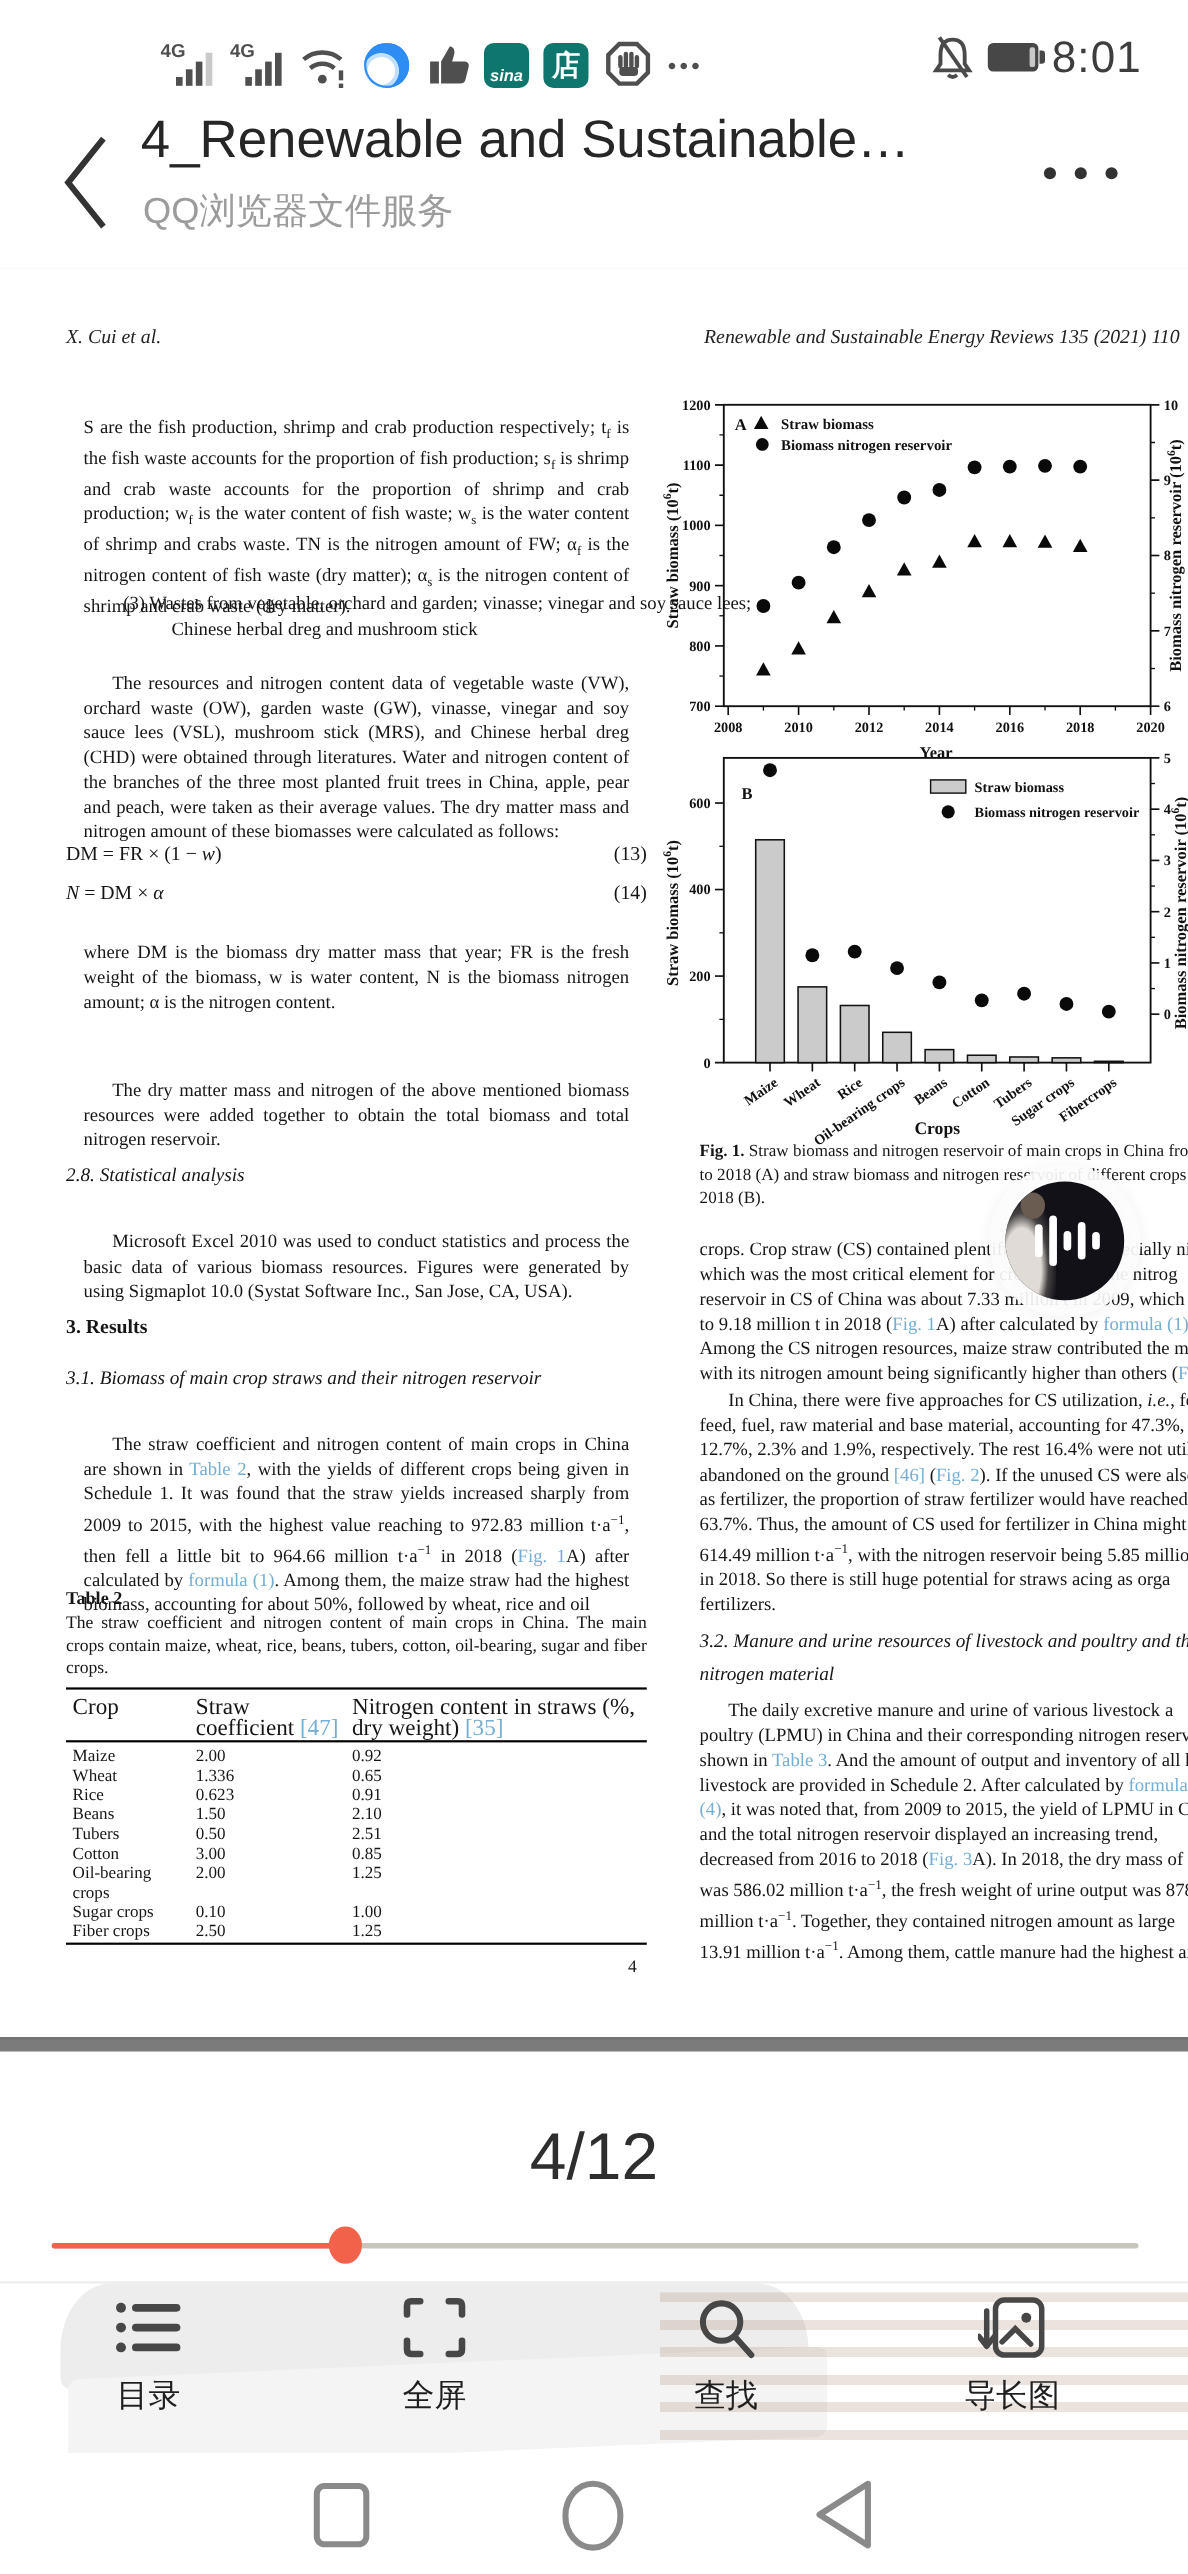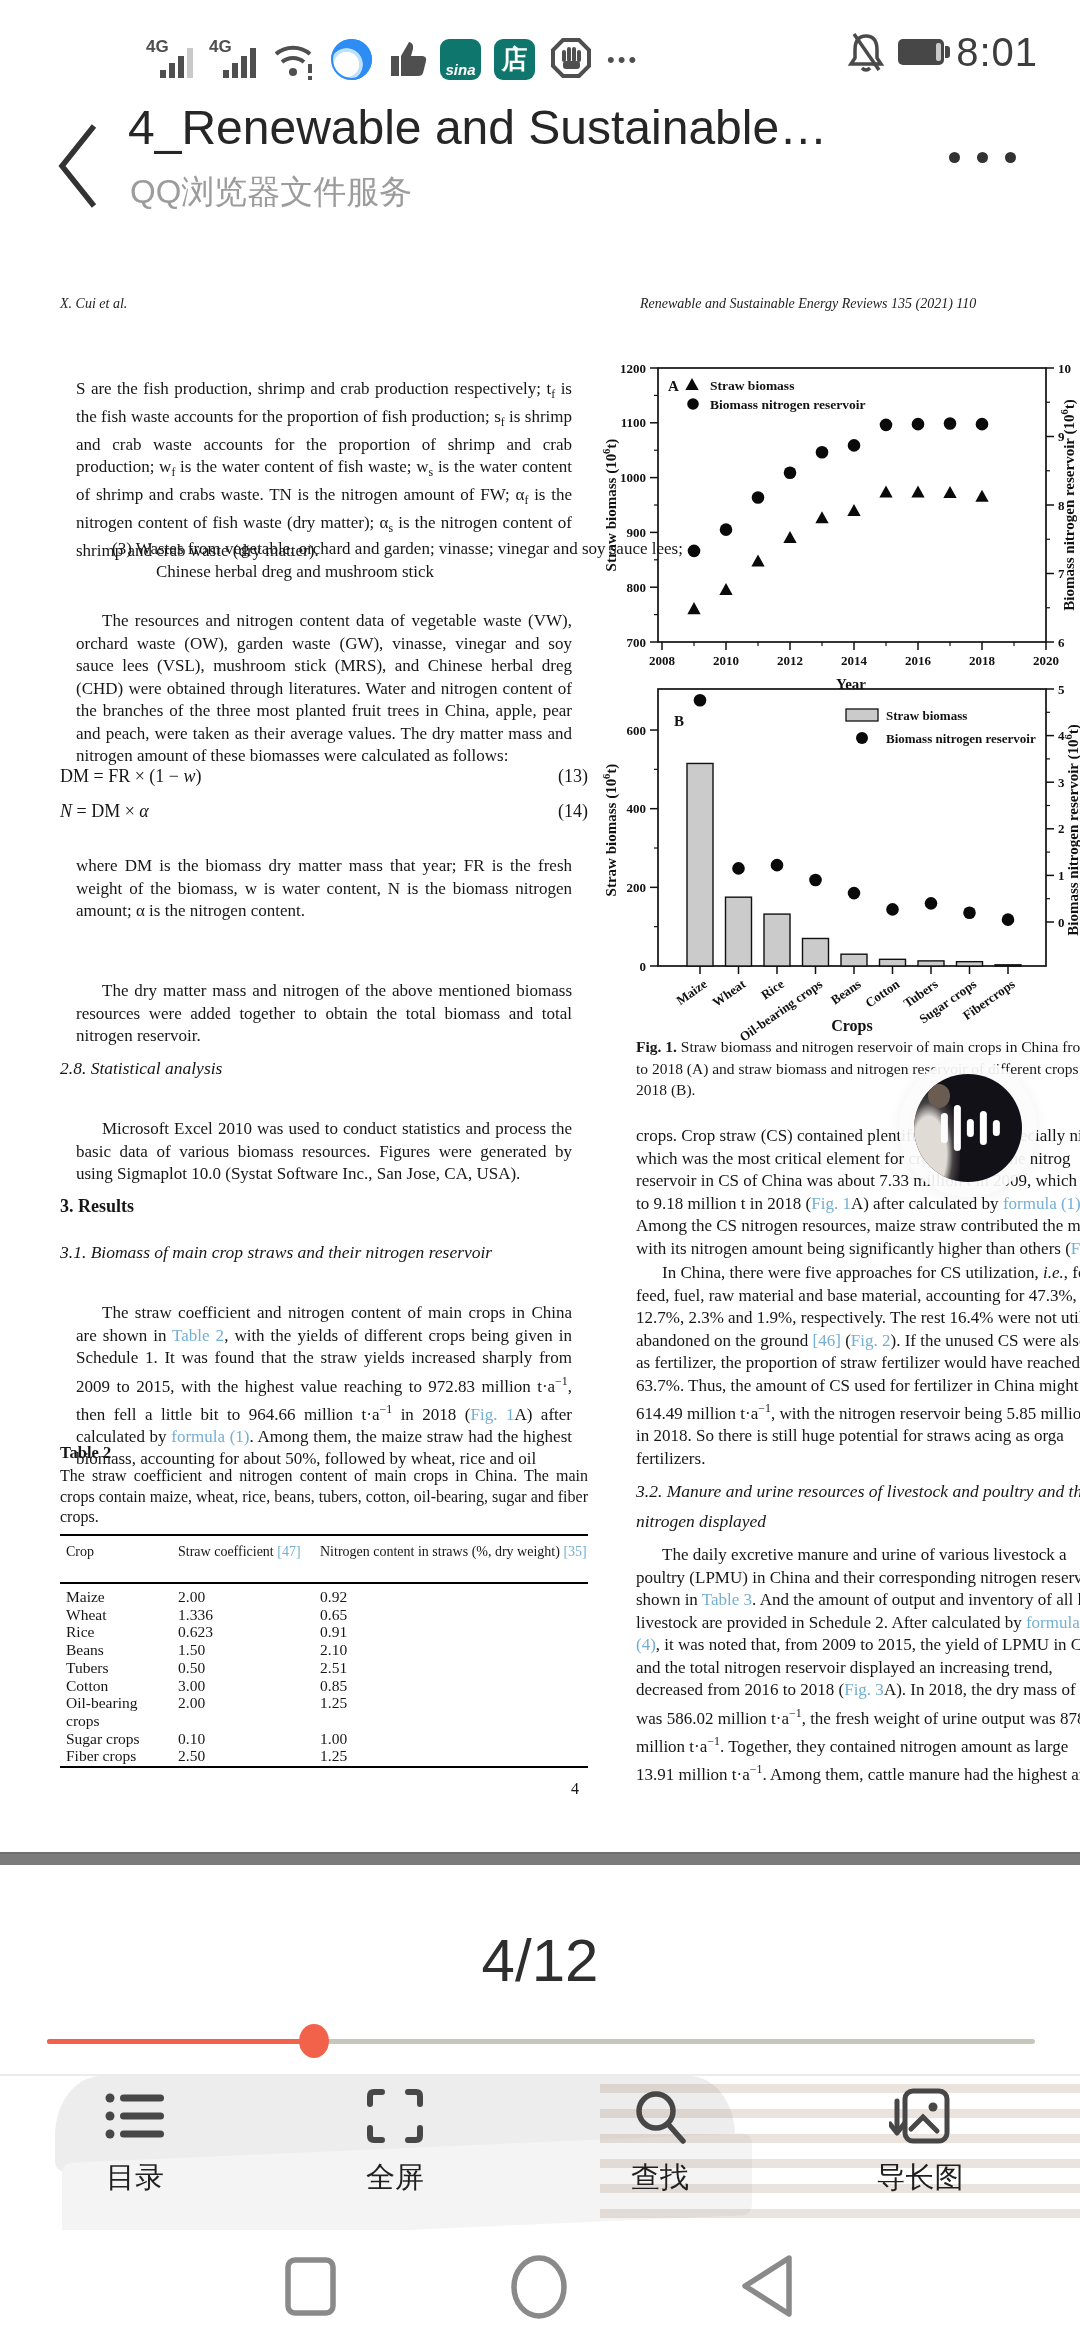--- a/index.html
+++ b/index.html
@@ -26,37 +26,37 @@
   .appheader{position:absolute;top:92px;left:0;width:1080px;height:152px;background:#fff;border-bottom:2px solid #ececec;}
   .backchev{position:absolute;left:50px;top:26px;}
   .hd-title{position:absolute;left:128px;top:8px;width:780px;font-size:48px;color:#262626;
      white-space:nowrap;overflow:hidden;}
   .hd-sub{position:absolute;left:130px;top:78px;font-size:33px;color:#9c9c9c;}
   .hd-more{position:absolute;right:64px;top:60px;display:flex;gap:17px;}
   .hd-more i{width:11px;height:11px;border-radius:50%;background:#323232;}
   
   .pdf-page{position:absolute;top:244px;left:0;width:1080px;height:1608px;background:#fff;overflow:hidden;
      font-family:"Liberation Serif",serif;color:#161616;}
-  .runhead{position:absolute;font-style:italic;font-size:14px;color:#222;white-space:nowrap;}
+  .runhead{position:absolute;font-style:italic;font-size:18px;color:#222;white-space:nowrap;}
   .lc{position:absolute;left:60px;width:528px;font-size:17px;line-height:22.5px;text-align:justify;}
   .lc p{margin:16px;}
   .indent{text-indent:26px;}
   .item3{padding-left:96px;text-indent:-44px;text-align:left;}
   .formula{display:flex;justify-content:space-between;font-size:18px;text-align:left;}
   .headit{font-style:italic;font-size:17.5px;}
   .headb{font-weight:bold;font-size:18px;}
   .lnk{color:#74aed3;}
   sub,sup{font-size:70%;}
   
   .t2title{font-weight:bold;font-size:16.5px;}
   .t2cap{font-size:16px;line-height:20.5px;text-align:justify;}
   .t2rule{position:absolute;left:60px;width:528px;background:#000;}
   .t2grid{position:absolute;left:66px;width:520px;font-size:15.5px;line-height:17.7px;}
   .t2row{display:grid;grid-template-columns:108px 138px 270px;column-gap:4px;}
-  .t2head{font-size:14px;line-height:19px;}
+  .t2head{font-size:21px;line-height:19px;}
   .pagenum{position:absolute;font-size:16px;}
   
   .rline{white-space:nowrap;overflow:hidden;}
   .rcblock{position:absolute;left:636px;width:444px;font-size:17px;line-height:22.5px;}
   .capblock{position:absolute;left:636px;width:444px;font-size:15.5px;line-height:21.5px;}
   .h32{position:absolute;left:636px;width:444px;font-style:italic;font-size:17.5px;line-height:30px;}
   .chartbox{position:absolute;width:500px;}
   
   .bubble{position:absolute;width:108px;height:108px;border-radius:50%;background:#121118;
      box-shadow:0 0 0 15px rgba(252,252,252,.92), 0 2px 14px 16px rgba(0,0,0,.05);overflow:hidden;}
@@ -431,21 +431,21 @@
       <div class="rline">12.7%, 2.3% and 1.9%, respectively. The rest 16.4% were not utilized</div>
         <div class="rline">abandoned on the ground <span class="lnk">[46]</span> (<span class="lnk">Fig. 2</span>). If the unused CS were also us</div>
       <div class="rline">as fertilizer, the proportion of straw fertilizer would have reached</div>
         <div class="rline">63.7%. Thus, the amount of CS used for fertilizer in China might</div>
       <div class="rline">614.49 million t·a<sup>−1</sup>, with the nitrogen reservoir being 5.85 million t·a</div>
         <div class="rline">in 2018. So there is still huge potential for straws acing as orga</div>
       <div class="rline">fertilizers.</div>
     </div>
     <div class="h32" style="top:1232px;">
       <div class="rline">3.2.  Manure and urine resources of livestock and poultry and their</div>
-        <div class="rline">nitrogen displayed</div>
+        <div class="rline">nitrogen material</div>
     </div>
     <div class="rcblock" style="top:1300px;">
       <div class="rline"><span style="display:inline-block;width:26px"></span>The daily excretive manure and urine of various livestock a</div>
         <div class="rline">poultry (LPMU) in China and their corresponding nitrogen reservoir</div>
       <div class="rline">shown in <span class="lnk">Table 3</span>. And the amount of output and inventory of all kinds</div>
         <div class="rline">livestock are provided in Schedule 2. After calculated by <span class="lnk">formula (3)</span> a</div>
       <div class="rline"><span class="lnk">(4)</span>, it was noted that, from 2009 to 2015, the yield of LPMU in Ch</div>
         <div class="rline">and the total nitrogen reservoir displayed an increasing trend,</div>
       <div class="rline">decreased from 2016 to 2018 (<span class="lnk">Fig. 3</span>A). In 2018, the dry mass of man</div>
         <div class="rline">was 586.02 million t·a<sup>−1</sup>, the fresh weight of urine output was 878</div>

